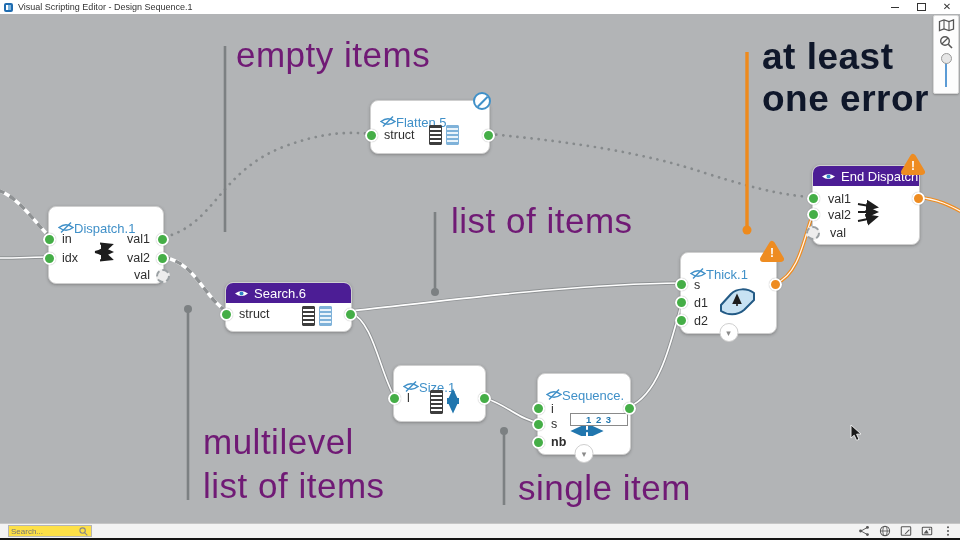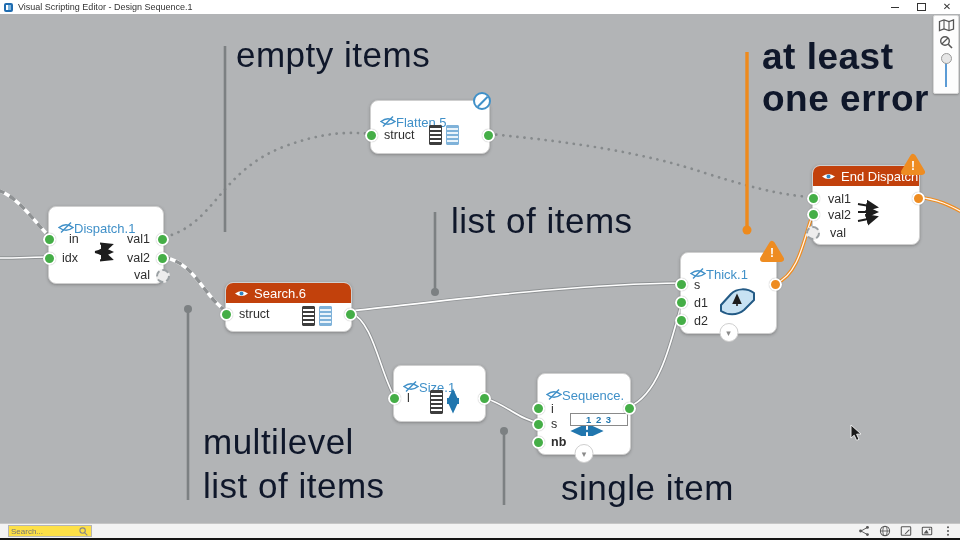--- a/index.html
+++ b/index.html
@@ -39,21 +39,21 @@
   .slider-track{position:absolute;top:4px;bottom:0;width:2px;background:#5b9bd5;}
   .slider-handle{position:absolute;top:0;width:9px;height:9px;border-radius:50%;
                  background:#e6e6e6;border:1px solid #9a9a9a;}
 
   
   .node{position:absolute;background:#fff;border:1px solid #cfcfcf;border-radius:8px;
         box-shadow:0 1px 3px rgba(50,50,50,.35);z-index:10;}
   .node-title{position:absolute;top:14px;left:9px;display:flex;align-items:flex-start;
               white-space:nowrap;}
   .node-title-text{font-size:13px;color:#4090c8;}
-  .bluehead{position:absolute;top:0;left:0;right:0;height:20px;background:#c2410c;
+  .bluehead{position:absolute;top:0;left:0;right:0;height:20px;background:#4c1d95;
             border-radius:7px 7px 0 0;display:flex;align-items:center;gap:5px;padding-left:8px;
             overflow:hidden;white-space:nowrap;}
   .bluehead .node-title-text{color:#fff;}
   .plabel{position:absolute;font-size:12.5px;color:#2e2e2e;}
   .pr{text-align:right;}
   .port{position:absolute;width:9px;height:9px;border-radius:50%;background:#45ae47;
         border:2px solid #fff;box-shadow:0 0 1px rgba(0,0,0,.4);z-index:12;}
   .port-orange{background:#ee8c21;}
   .port-gear{position:absolute;width:10px;height:10px;border-radius:50%;background:#ededed;
         border:2px dashed #9aa0a3;z-index:12;}
@@ -67,21 +67,21 @@
         border-top:2px solid #4090c8;transform:rotate(-45deg);transform-origin:0 0;
         left:2px;top:12px;width:14px;}
 
   .listicon{display:inline-block;width:11px;height:18px;border-radius:1px;}
   .list-dark{background:repeating-linear-gradient(#3d3d3d 0 2px,#ffffff 2px 4px);border:1px solid #3d3d3d;}
   .list-blue{background:repeating-linear-gradient(#7fb2d9 0 2px,#eaf4fb 2px 4px);border:1px solid #7fb2d9;}
   .seqbox{position:absolute;border:1px solid #8a8a8a;background:#fff;color:#2176ae;
           font-size:9.5px;font-weight:bold;letter-spacing:1px;padding:0px 15px;line-height:11px;}
 
   
-  .ann{position:absolute;font-size:35px;color:#0f172a;z-index:6;letter-spacing:0.5px;white-space:nowrap;}
+  .ann{position:absolute;font-size:35px;color:#701a75;z-index:6;letter-spacing:0.5px;white-space:nowrap;}
   .ann-orange{color:#0f172a;font-size:37px;font-weight:bold;}
 
   
   .wiresvg{position:absolute;left:0;top:0;z-index:5;}
   .w-out{fill:none;stroke:#8f9294;stroke-width:3.4px;}
   .w-in{fill:none;stroke:#ffffff;stroke-width:1.6px;}
   .w-dash-under{fill:none;stroke:#ffffff;stroke-width:3.4px;}
   .w-dash-over{fill:none;stroke:#8f9294;stroke-width:3.4px;stroke-dasharray:7 6;}
   .w-dot{fill:none;stroke:#868a8c;stroke-width:2.7px;stroke-dasharray:0.1 7;stroke-linecap:round;}
   .w-oout{fill:none;stroke:#ee8c21;stroke-width:3.6px;}
@@ -173,33 +173,33 @@
     <g>
       <line class="ann-line-orange" x1="747" y1="52" x2="747" y2="228"></line>
       <circle class="ann-dot-orange" cx="747" cy="230" r="4.5"></circle>
     </g>
   </svg>
 
   <div class="ann" style="left:236px;top:35px;">empty items</div>
   <div class="ann" style="left:451px;top:201px;">list of items</div>
   <div class="ann" style="left:203px;top:422px;">multilevel</div>
   <div class="ann" style="left:203px;top:466px;">list of items</div>
-  <div class="ann" style="left:518px;top:468px;margin-left:43px;">single item</div>
+  <div class="ann" style="left:518px;top:468px;">single item</div>
   <div class="ann ann-orange" style="left:762px;top:36px;">at least</div>
   <div class="ann ann-orange" style="left:762px;top:78px;">one error</div>
 
   <div class="node" style="left:48px;top:206px;width:114px;height:76px;">
     <div class="node-title">
       <svg width="16" height="13">
         <path d="M1,6.5 Q8,1 15,6.5 Q8,12 1,6.5 Z" fill="none" stroke="#4090c8" stroke-width="1.5"></path>
         <line x1="3" y1="11.5" x2="13" y2="1.5" stroke="#4090c8" stroke-width="1.5"></line>
       </svg>
       <span class="node-title-text">Dispatch.1</span>
     </div>
-    <div class="plabel" style="left:20px;top:25px;">in</div>
+    <div class="plabel" style="left:13px;top:25px;">in</div>
     <div class="plabel" style="left:13px;top:44px;">idx</div>
     <div class="plabel pr" style="right:13px;top:25px;">val1</div>
     <div class="plabel pr" style="right:13px;top:44px;">val2</div>
     <div class="plabel pr" style="right:13px;top:61px;">val</div>
     <svg width="28" height="24" style="position:absolute;left:42px;top:33px;">
       <path d="M4,12 C10,11 14,7 20,5" fill="none" stroke="#1d1d1d" stroke-width="2" marker-end="url(#ah)"></path>
       <path d="M4,12 C10,12 15,12 20,12" fill="none" stroke="#1d1d1d" stroke-width="2" marker-end="url(#ah)"></path>
       <path d="M4,12 C10,13 14,17 20,19" fill="none" stroke="#1d1d1d" stroke-width="2" marker-end="url(#ah)"></path>
     </svg>
     <div class="port" style="left:-6px;top:26px;"></div>

